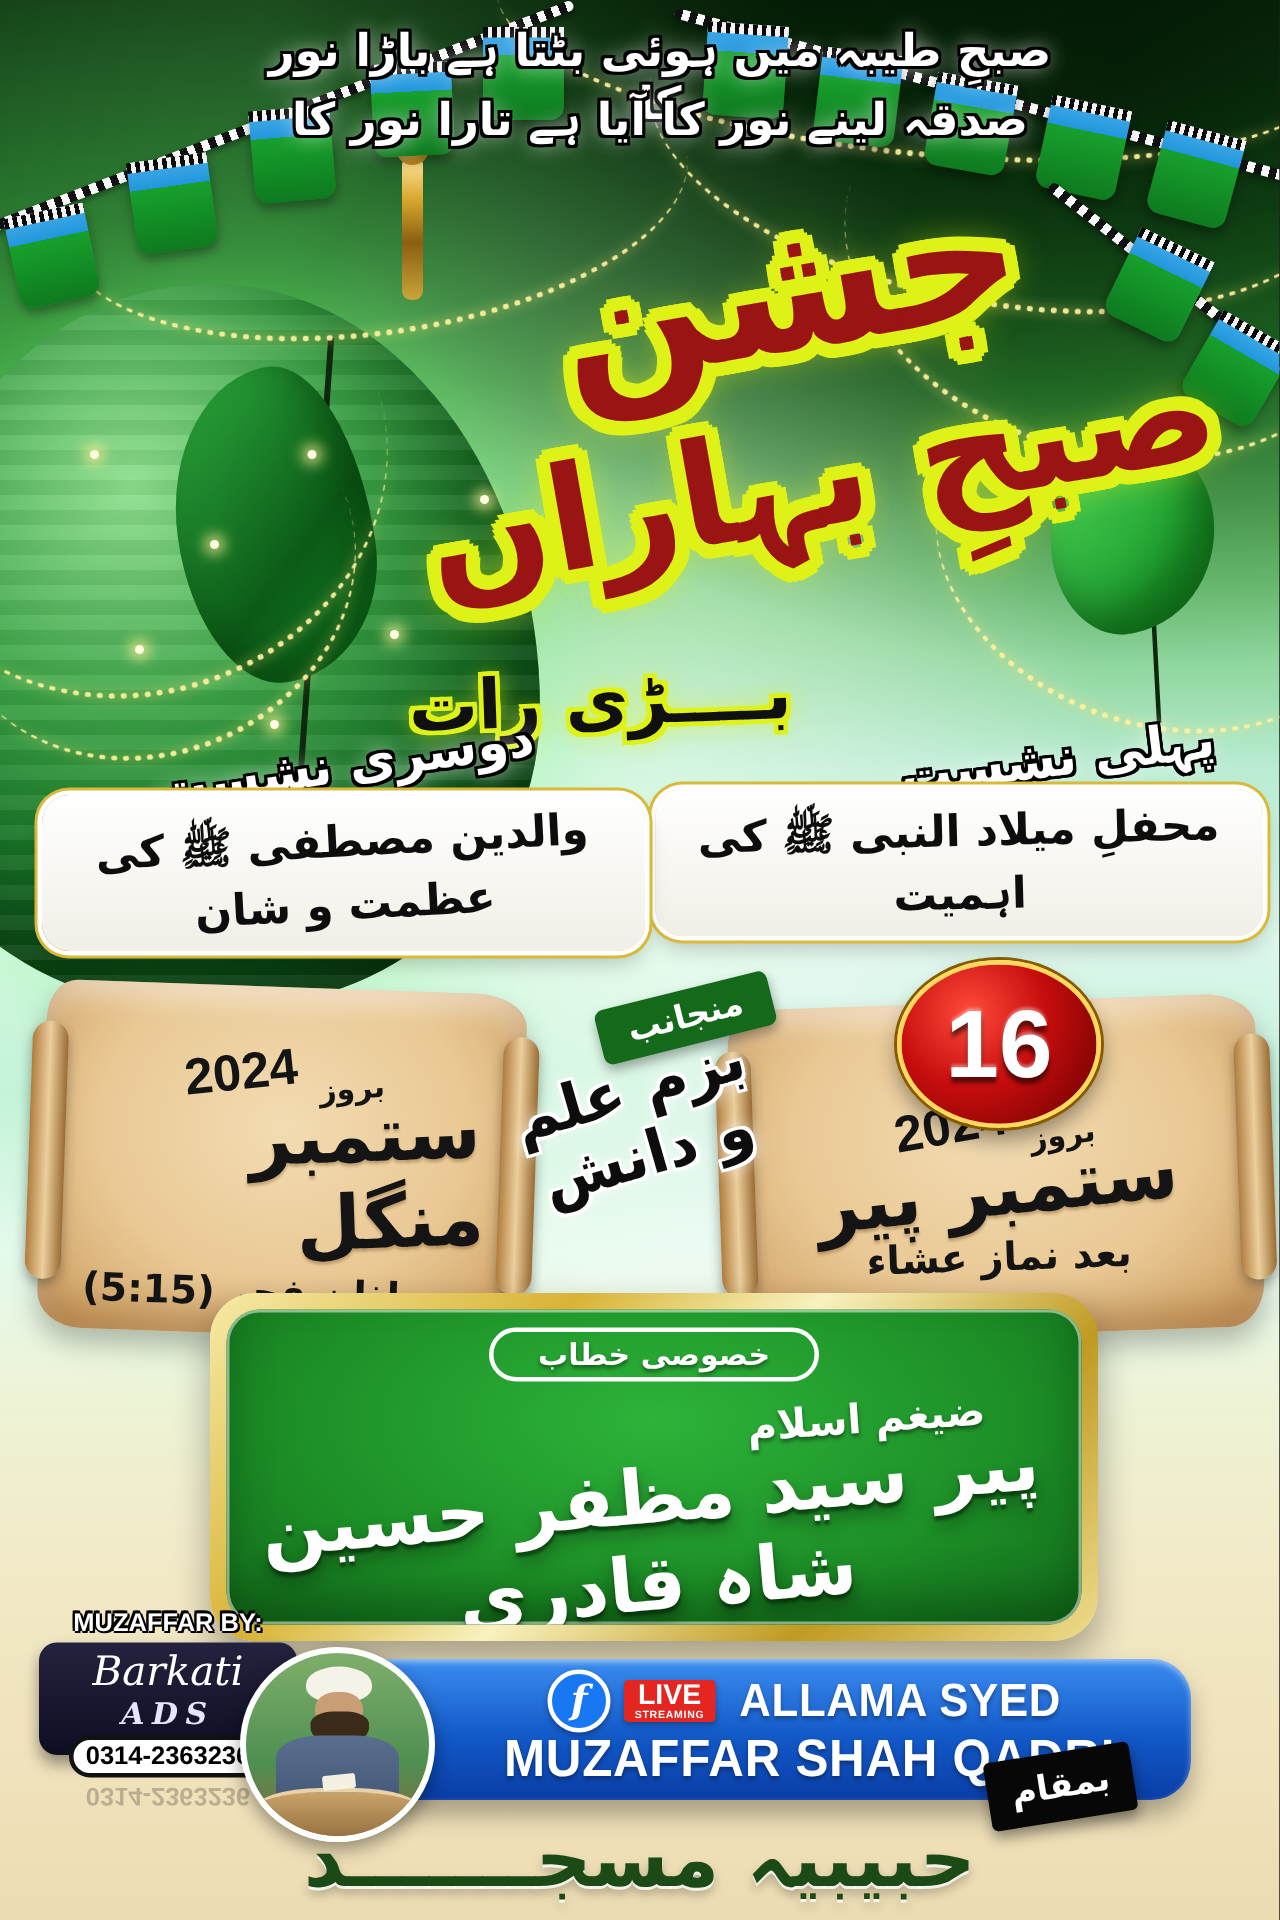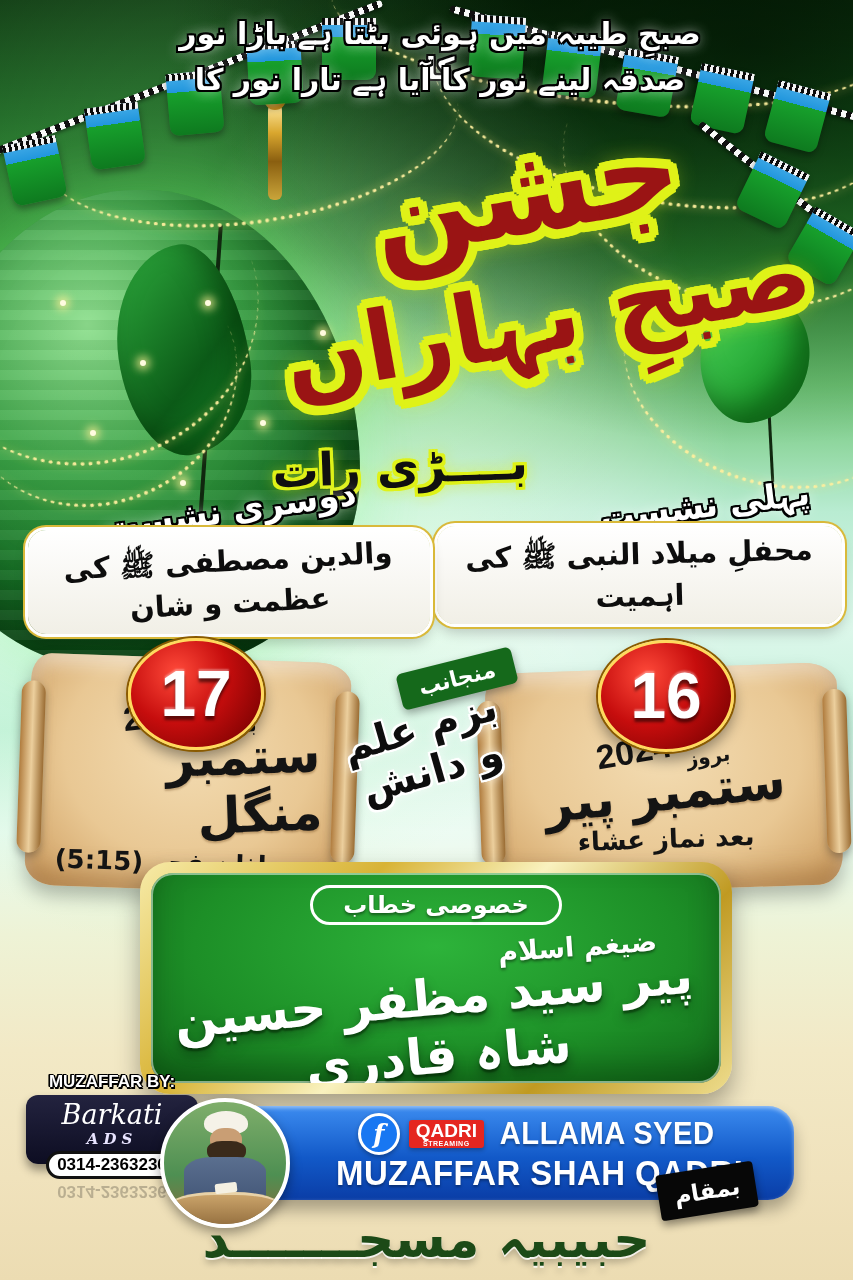--- a/index.html
+++ b/index.html
@@ -101,33 +101,33 @@
   .org-name{left:336px;top:704px;width:180px;font-size:40px;font-weight:bold;line-height:1.12;text-align:center;
     transform:rotate(-16deg);z-index:3;}
   
   .speech{left:140px;top:862px;width:592px;height:232px;border-radius:30px;
     background:linear-gradient(135deg,#f7eba8,#d8b335 30%,#f9f2bf 50%,#c09a22 75%,#eedd8e);
     box-shadow:0 12px 24px rgba(0,0,0,.32);z-index:5;}
   .speech-inner{position:absolute;inset:11px;border-radius:22px;overflow:hidden;
     background:radial-gradient(ellipse at 50% 35%, #2db33a, #1d8f27 60%, #136a1b);
     box-shadow:inset 0 0 0 2px rgba(255,255,255,.5), inset 0 -18px 30px rgba(0,40,0,.35);}
   .speech-pill{margin:12px auto 0;width:max-content;padding:3px 30px;border:3px solid #fff;border-radius:30px;
-    color:#fff;font-size:24px;font-weight:bold;letter-spacing:1px;text-shadow:0 2px 3px rgba(0,0,0,.45);}
+    color:#fff;font-size:20px;font-weight:bold;letter-spacing:1px;text-shadow:0 2px 3px rgba(0,0,0,.45);}
   .speech-prefix{position:absolute;right:64px;top:58px;font-size:27px;font-weight:bold;color:#fff;
     transform:rotate(-4deg);text-shadow:0 2px 3px rgba(0,0,0,.45);}
   .speaker{position:absolute;left:0;right:0;top:96px;text-align:center;font-size:50px;font-weight:bold;color:#fff;
     transform:rotate(-5deg);text-shadow:0 3px 2px rgba(0,30,0,.55), 0 7px 12px rgba(0,0,0,.35);}
   
   .designer{left:26px;top:1072px;width:172px;text-align:center;z-index:6;}
   .designer-heading{font-family:"Liberation Sans",sans-serif;font-size:17px;font-weight:900;color:#fff;
     text-shadow:1.5px 0 0 #000,-1.5px 0 0 #000,0 1.5px 0 #000,0 -1.5px 0 #000,1.5px 1.5px 0 #000,-1.5px -1.5px 0 #000;}
   .designer-card{margin-top:3px;background:linear-gradient(180deg,#23233f,#0d0d22);border-radius:12px;
     padding:6px 8px 16px;box-shadow:0 6px 10px rgba(0,0,0,.4);}
   .designer-name{font-family:"DejaVu Serif",serif;font-style:italic;font-size:27px;color:#fff;line-height:1;}
-  .designer-sub{font-family:"DejaVu Serif",serif;font-style:italic;font-size:15px;font-weight:bold;
+  .designer-sub{font-family:"DejaVu Serif",serif;font-style:italic;font-size:20px;font-weight:bold;
     letter-spacing:5px;color:#e8e4ff;margin-top:2px;}
   .designer-phone{margin:-13px auto 0;width:max-content;background:#fff;border:3px solid #111;border-radius:16px;
     padding:1px 8px;font-family:"Liberation Sans",sans-serif;font-size:17px;font-weight:900;color:#000;position:relative;}
   .phone-reflection{margin-top:2px;transform:scaleY(-1);opacity:.22;font-family:"Liberation Sans",sans-serif;
     font-size:17px;font-weight:900;color:#000;}
   
   .live-banner{left:198px;top:1106px;width:596px;height:94px;border-radius:26px;z-index:6;
     background:linear-gradient(180deg,#3c8cf0,#1259c8 55%,#0a3da6);
     box-shadow:0 10px 16px rgba(0,0,0,.3), inset 0 2px 4px rgba(255,255,255,.5);}
   .live-content{position:absolute;left:95px;right:8px;top:4px;bottom:4px;display:flex;flex-direction:column;
@@ -241,21 +241,20 @@
   <div class="scroll scroll-left">
     <div class="scroll-inner">
       <div class="date-row">
         <span class="broz">بروز</span>
         <span class="year">2024</span>
       </div>
       <div class="month">ستمبر منگل</div>
       <div class="time">بعد اذان فجر (5:15)</div>
     </div>
   </div>
-  <div class="abs day-badge badge-17">17</div>
 
   <div class="abs org-badge rtl">منجانب</div>
   <div class="abs org-name rtl out-white">بزم علم و دانش</div>
 
   <div class="abs speech">
     <div class="speech-inner">
       <div class="speech-pill rtl">خصوصی خطاب</div>
       <div class="speech-prefix rtl">ضیغم اسلام</div>
       <div class="speaker rtl">پیر سید مظفر حسین شاہ قادری</div>
     </div>
@@ -269,21 +268,21 @@
     </div>
     <div class="designer-phone">0314-2363236</div>
     <div class="phone-reflection">0314-2363236</div>
   </div>
 
   <div class="abs live-banner">
     <div class="live-content">
       <div class="live-row">
         <div class="fb-icon">f</div>
         <div class="live-chip">
-          <span class="live-word">QADRI</span>
+          <span class="live-word">LIVE</span>
           <span class="streaming-word">STREAMING</span>
         </div>
         <div class="live-line1">ALLAMA SYED</div>
       </div>
       <div class="live-line2">MUZAFFAR SHAH QADRI</div>
     </div>
   </div>
 
   <div class="abs photo">
     <div class="turban"></div>

